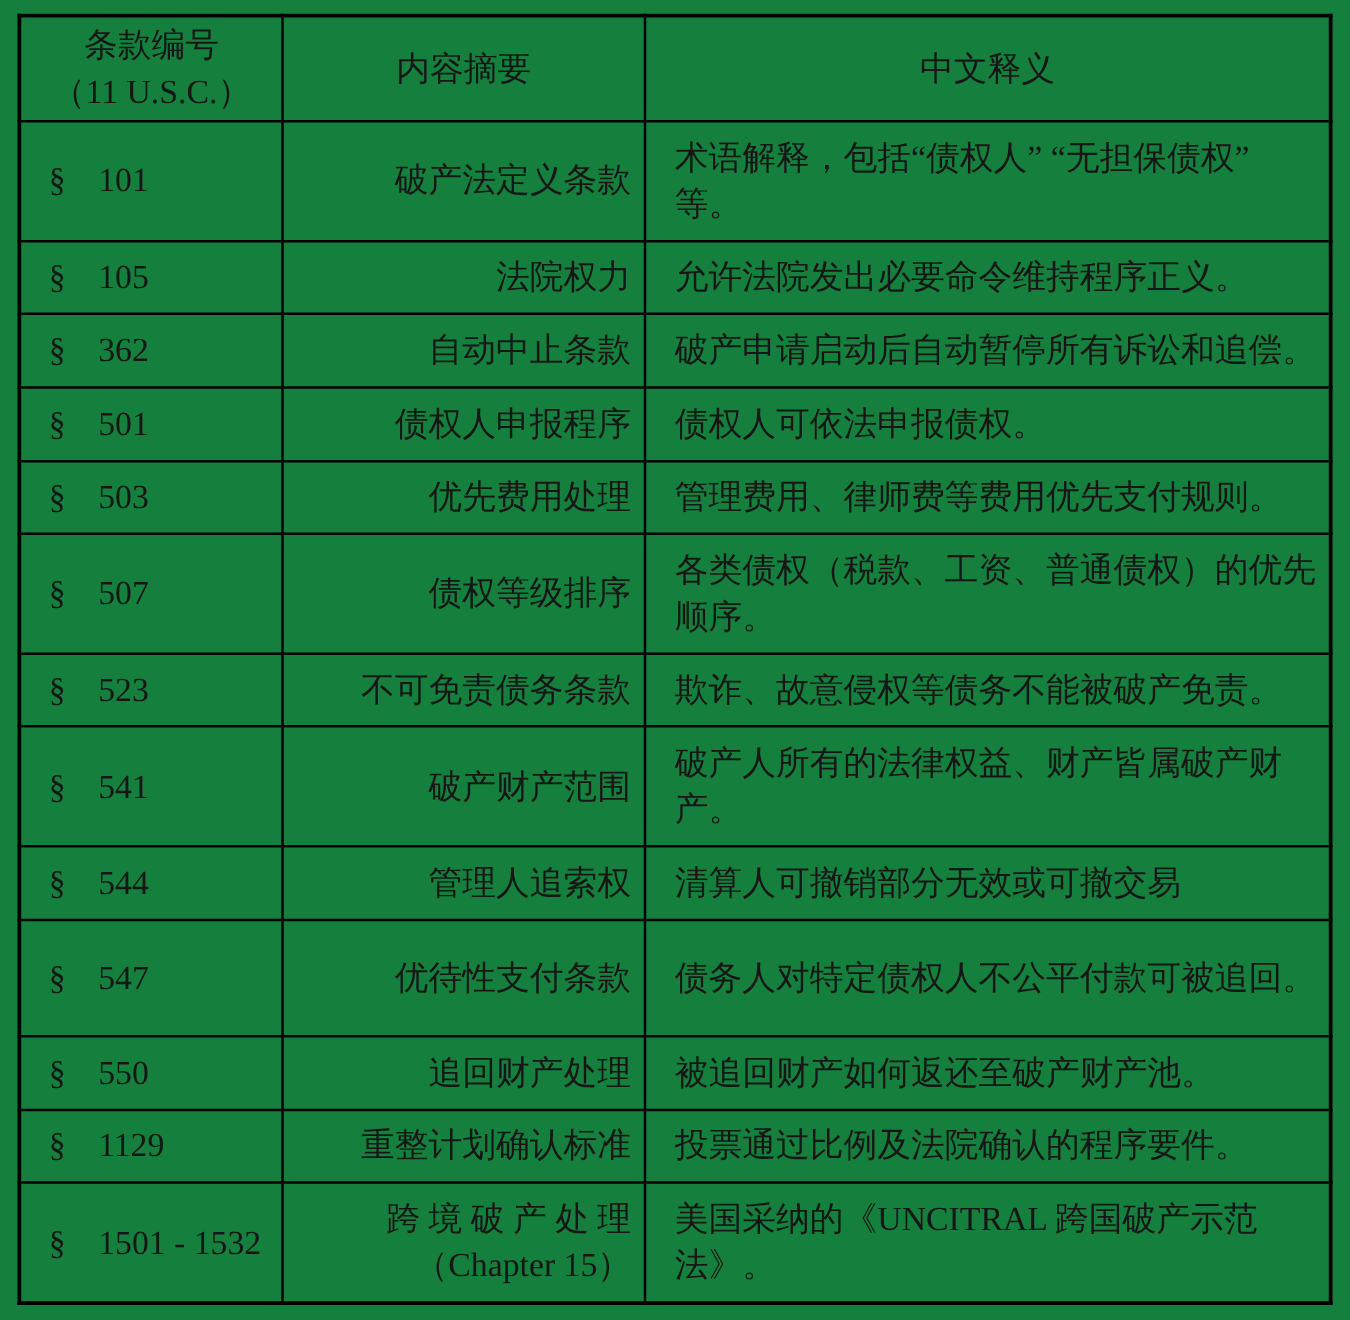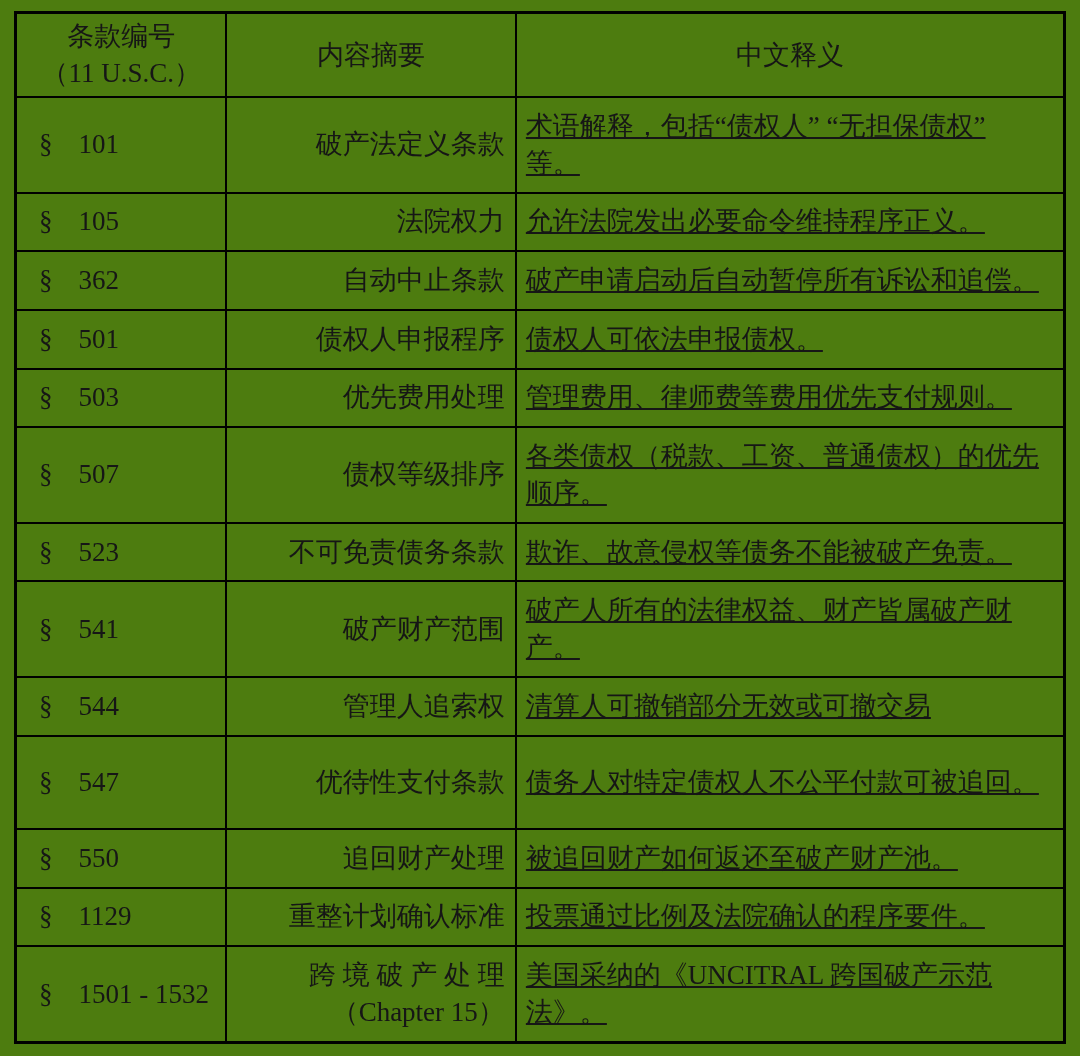--- a/index.html
+++ b/index.html
@@ -5,21 +5,21 @@
   html, body {
     margin: 0;
     padding: 0;
     background: #ffffff;
   }
   .page {
     width: 1080px;
     height: 1056px;
     box-sizing: border-box;
     padding: 11px 14px 12px 14px;
-    background: #4d7c0f;
+    background: #15803d;
     overflow: hidden;
   }
   table.usc-table {
     width: 100%;
     height: 100%;
     border-collapse: collapse;
     table-layout: fixed;
     border: 3px solid #000000;
   }
   col.c-section { width: 20.1%; }
@@ -46,21 +46,21 @@
   th {
     text-align: center;
     padding: 4px 8px;
   }
   td {
     text-align: left;
     padding: 6px 10px;
   }
   td.col-section { padding-left: 22px; }
   td.col-summary { padding-left: 15px; text-align: right; }
-  td.col-explain { padding-left: 9px; text-decoration: underline; }
+  td.col-explain { padding-left: 23px; }
   .section-mark { margin-right: 26px; }
 </style>
 </head>
 <body>
 
 <div class="page">
   <table class="usc-table">
     <colgroup>
       <col class="c-section">
       <col class="c-summary">

